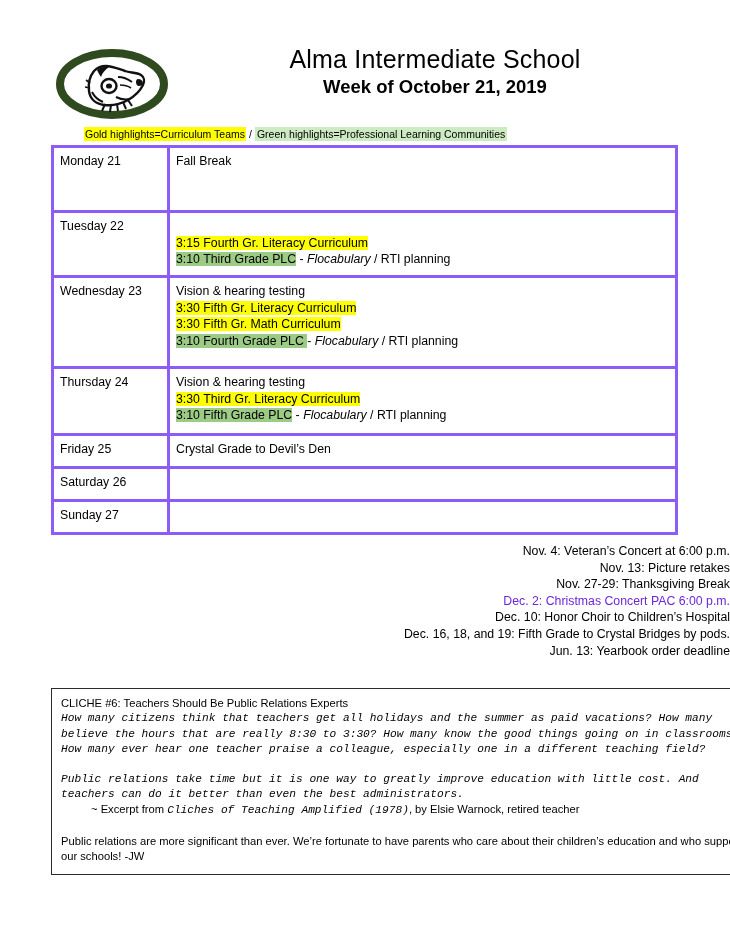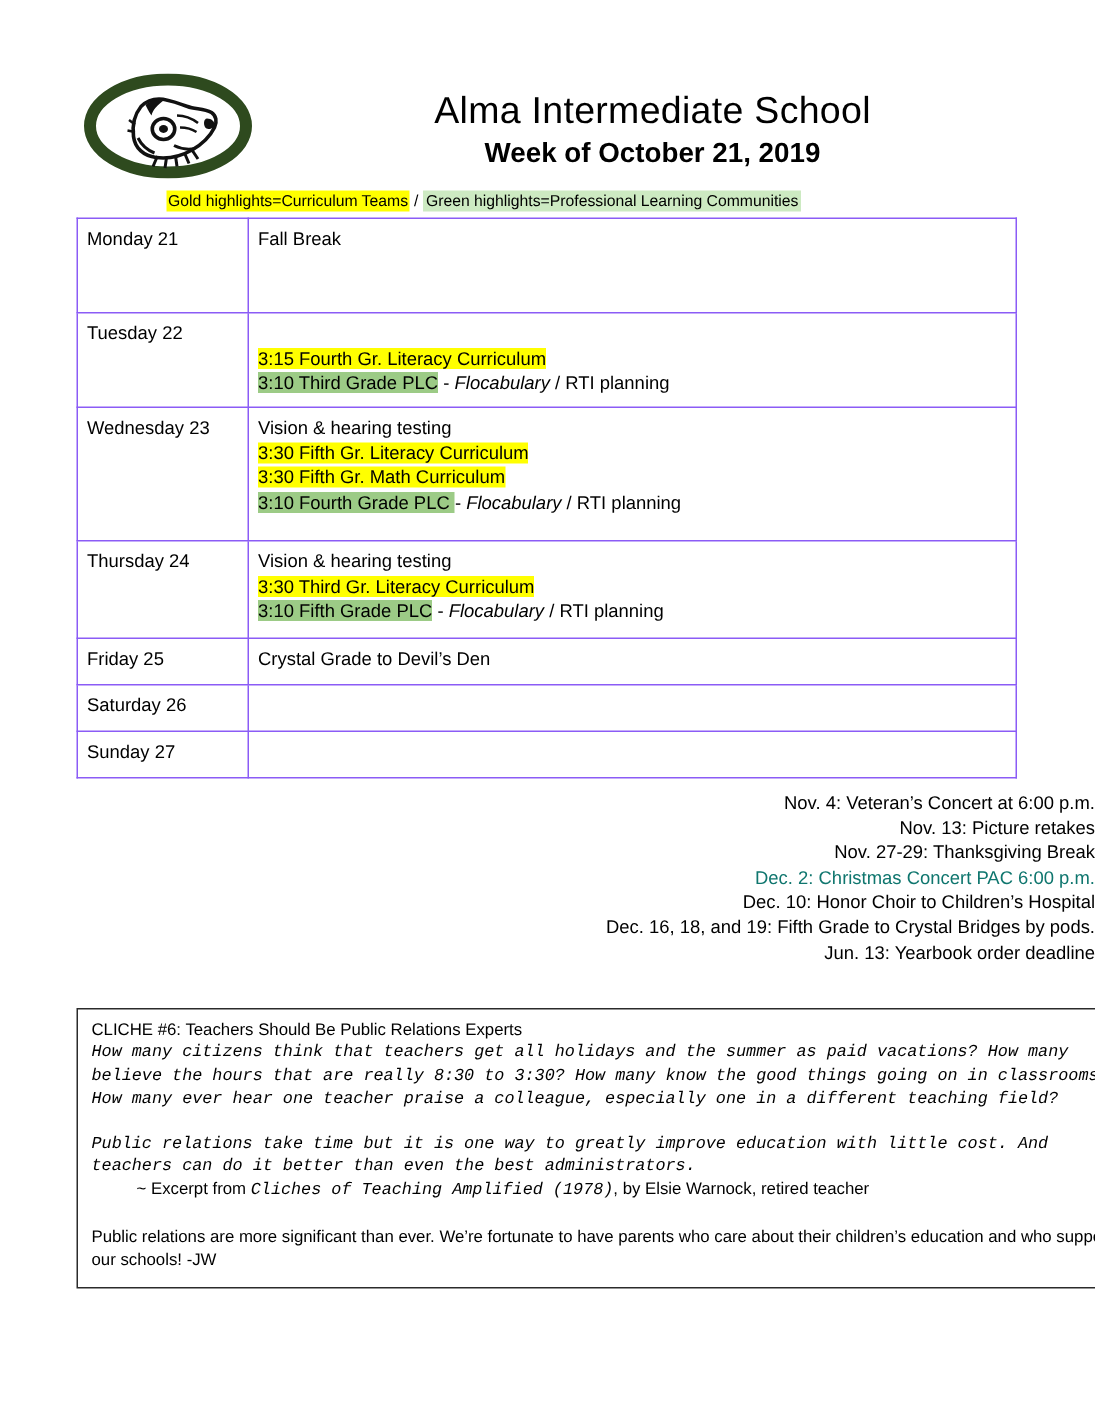--- a/index.html
+++ b/index.html
@@ -26,40 +26,40 @@
     position: absolute;
     left: 56px;
     top: 5px;
     width: 112px;
     height: 70px;
   }
   .title-block {
     position: absolute;
     left: 180px;
     right: 40px;
-    top: 15px;
+    top: 0;
     text-align: center;
   }
   .title-main {
     font-size: 25px;
     line-height: 31px;
     letter-spacing: 0.2px;
     white-space: nowrap;
   }
   .title-sub {
     font-size: 18.5px;
     line-height: 24px;
     font-weight: bold;
     white-space: nowrap;
   }
 
   
   .legend {
     margin-top: 5px;
-    padding-left: 111px;
+    padding-left: 84px;
     font-size: 10.5px;
     line-height: 14px;
     white-space: nowrap;
   }
   .legend .hl-gold {
     background: #ffff00;
     padding: 1px 1px;
   }
   .legend .hl-green {
     background: #cdeac2;
@@ -71,21 +71,21 @@
   .schedule-wrap {
     margin-top: 4px;
     padding-left: 51px;
   }
   table.schedule {
     border-collapse: collapse;
     width: 627px;
     table-layout: fixed;
   }
   table.schedule td {
-    border: 1px solid #8b5cf6;
+    border: 3px solid #8b5cf6;
     vertical-align: top;
     padding: 5px 0 5px 6px;
     font-size: 12.3px;
     line-height: 16.5px;
   }
   table.schedule td.daycell {
     width: 107px;
   }
   .row-mon   td { height: 52px; }
   .row-tue   td { height: 52px; }
@@ -106,21 +106,21 @@
   .ital { font-style: italic; }
 
   
   .dates {
     margin-top: 8px;
     padding-left: 75px;
     font-size: 12.3px;
     line-height: 16.6px;
     text-align: right;
   }
-  .dates .dim { color: #0f766e; }
+  .dates .dim { color: #6d28d9; }
 
   
   .cliche-wrap {
     margin-top: 29px;
     padding-left: 51px;
   }
   .cliche-box {
     width: 709px;
     box-sizing: border-box;
     border: 1px solid #2b2b2b;

